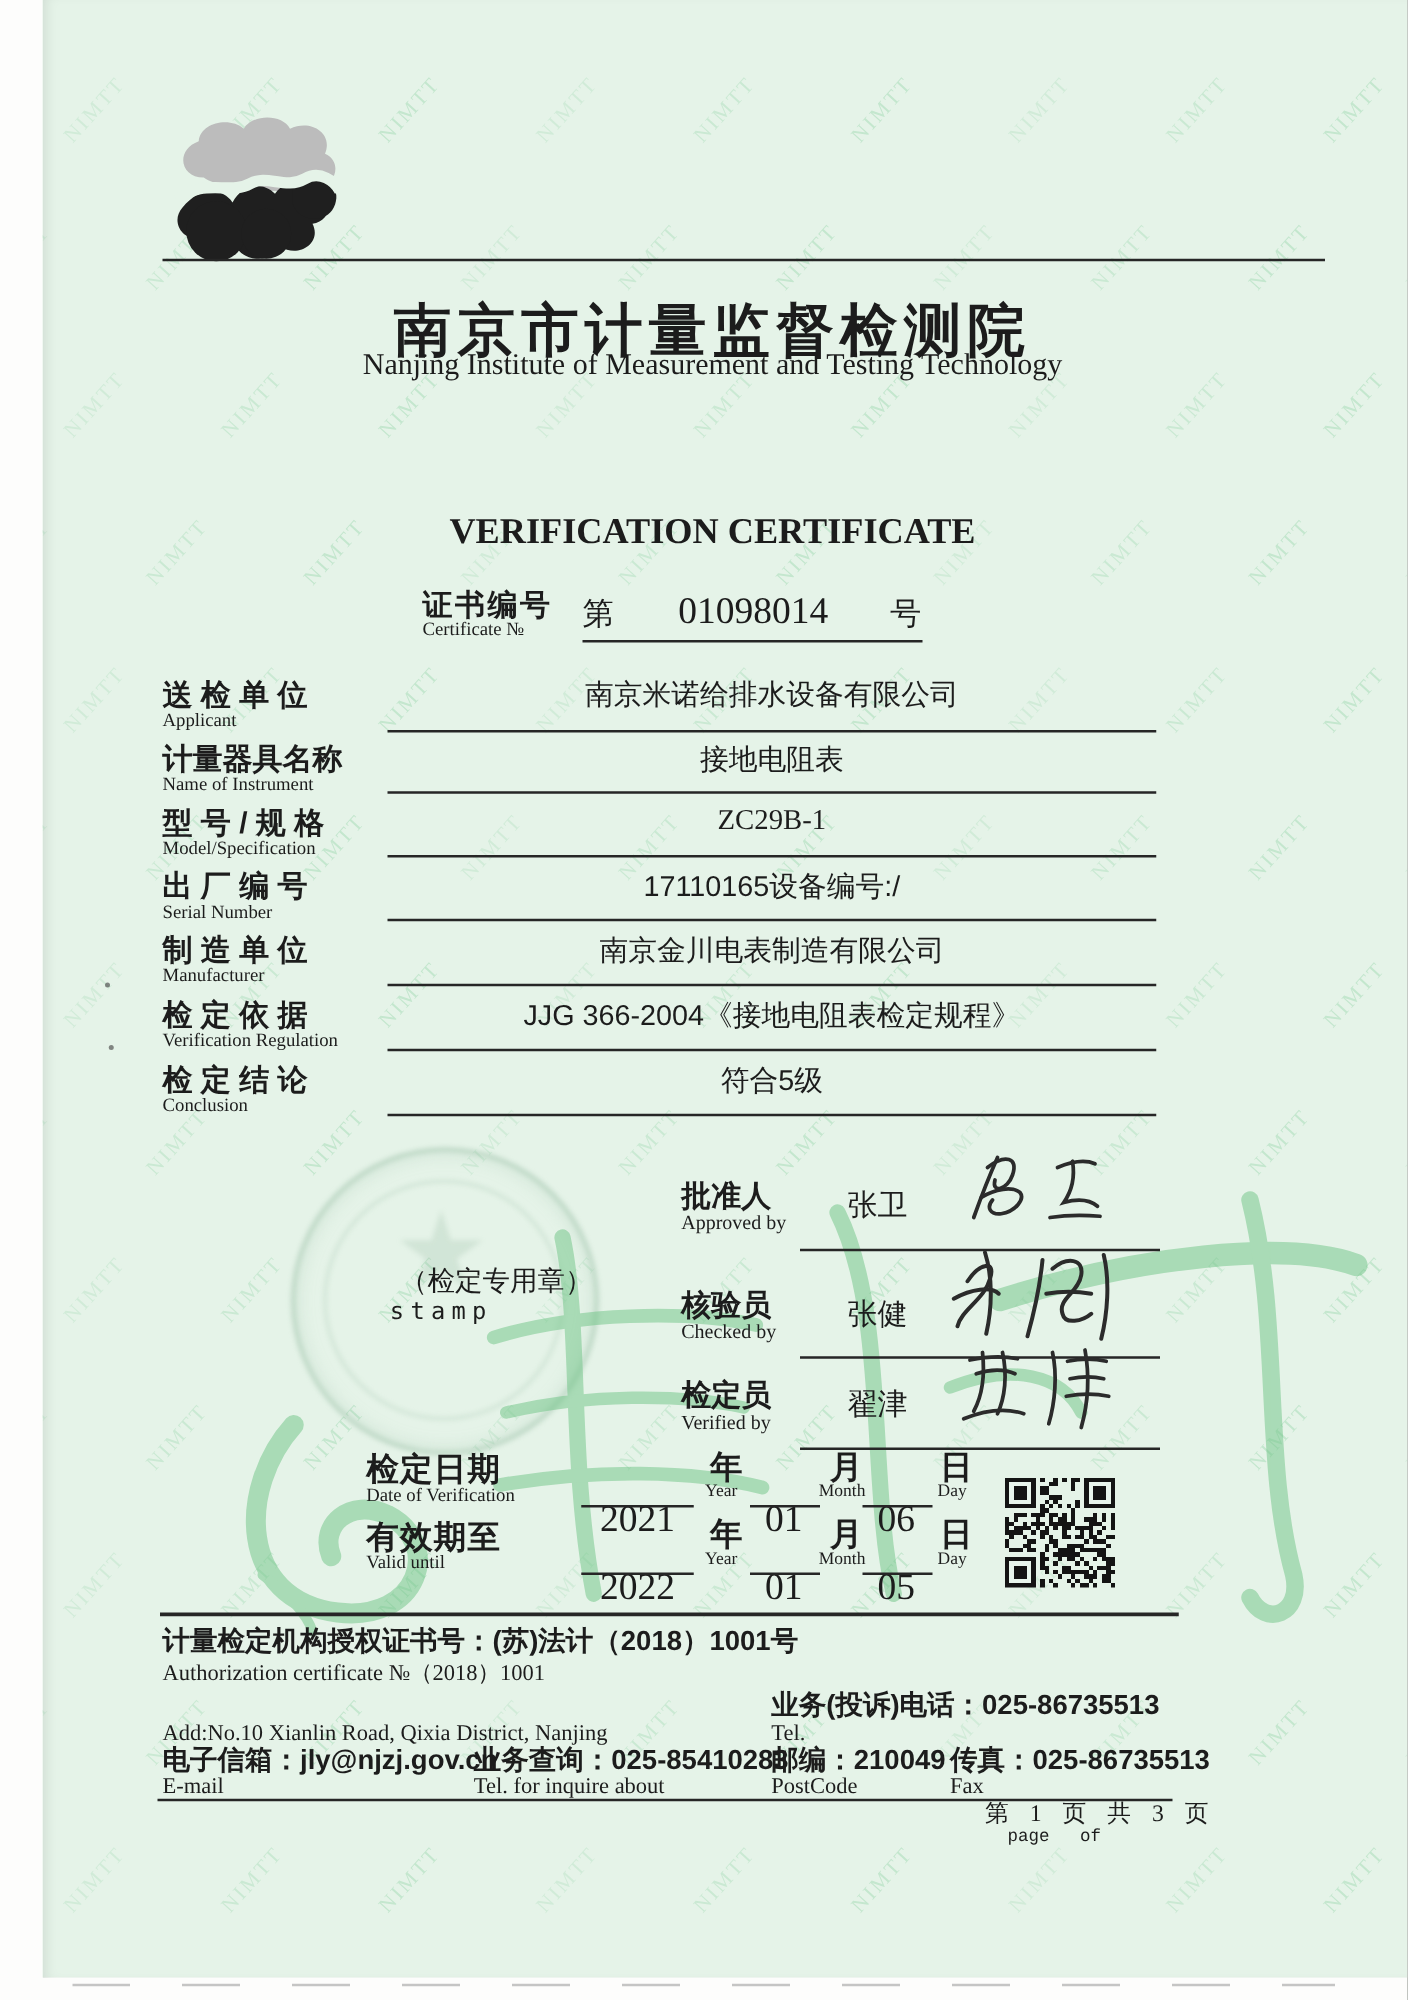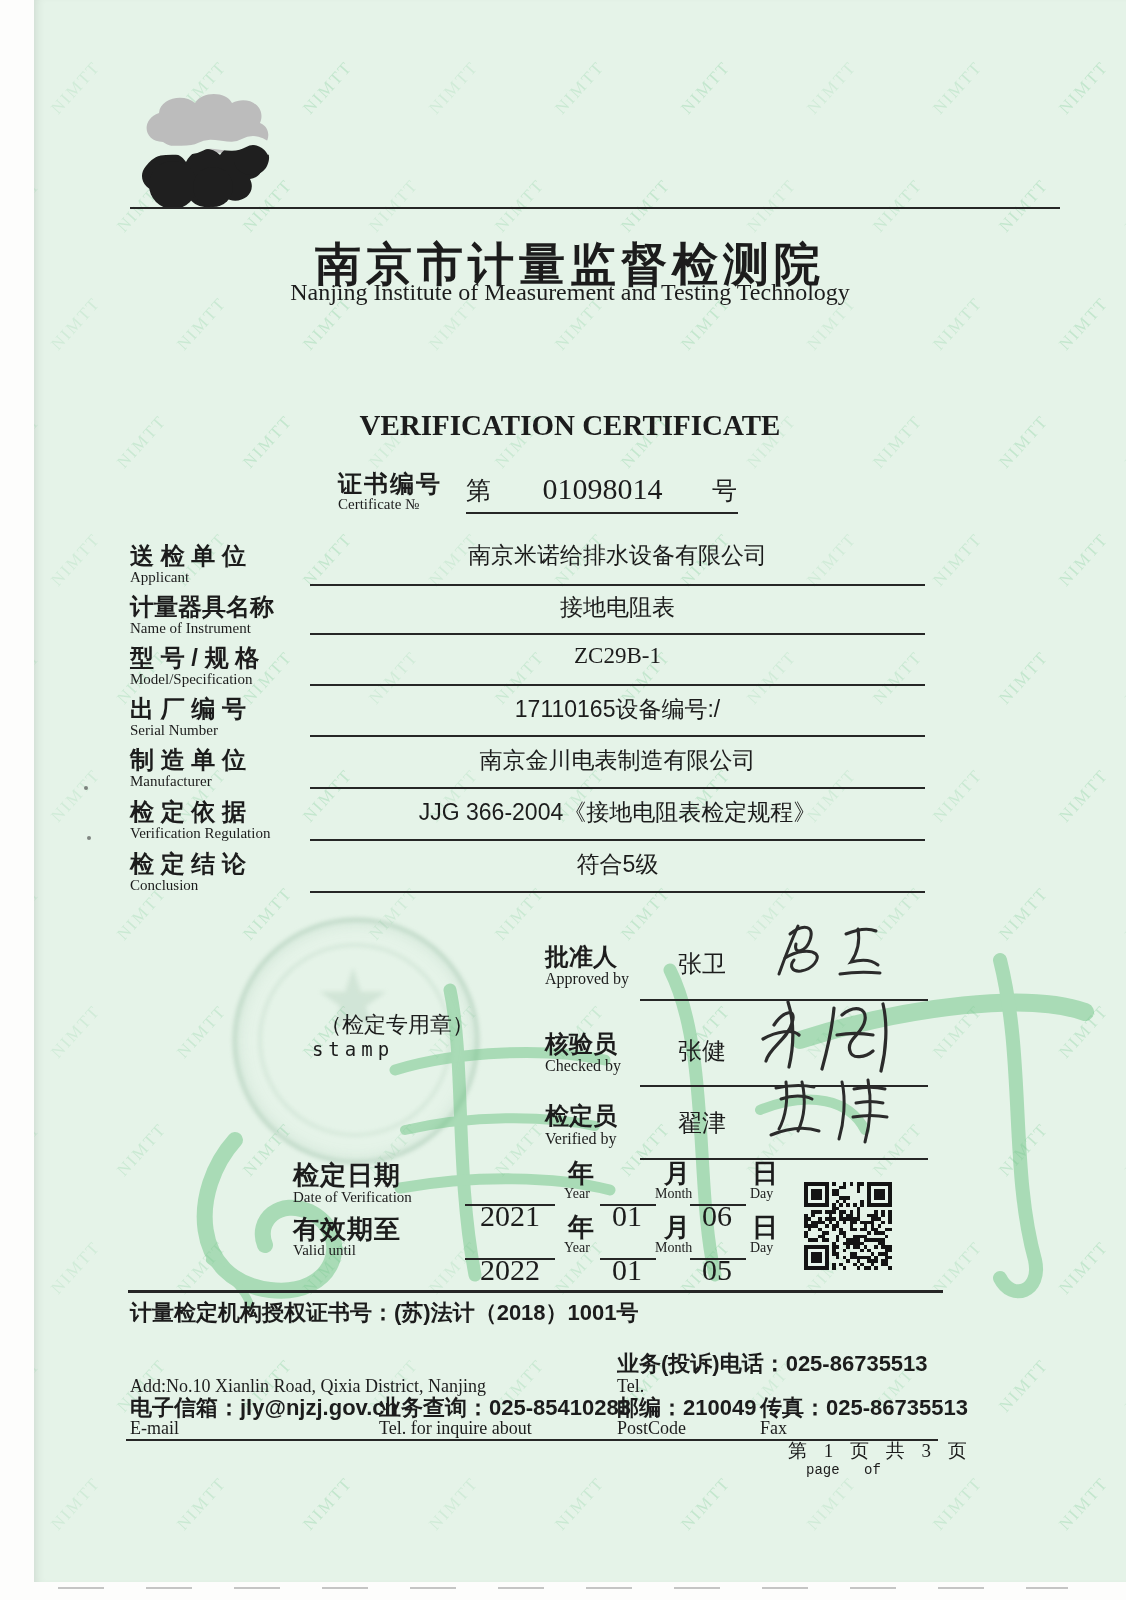--- a/index.html
+++ b/index.html
@@ -580,20 +580,21 @@
       <rect x="11" y="24" width="1" height="1" fill="#141414"></rect>
       <rect x="15" y="24" width="1" height="1" fill="#141414"></rect>
       <rect x="17" y="24" width="1" height="1" fill="#141414"></rect>
       <rect x="18" y="24" width="1" height="1" fill="#141414"></rect>
       <rect x="20" y="24" width="1" height="1" fill="#141414"></rect>
       <rect x="24" y="24" width="1" height="1" fill="#141414"></rect>
     </svg>
 
   <div class="rule" style="left:128px;top:1290px;width:815px;height:3px;"></div>
   <div class="ft-cn" style="left:130px;top:1298px">计量检定机构授权证书号：(苏)法计（2018）1001号</div>
+  <div class="ft-en" style="left:130px;top:1326px">Authorization certificate №（2018）1001</div>
   <div class="ft-cn" style="left:617px;top:1349px">业务(投诉)电话：025-86735513</div>
   <div class="ft-en" style="left:130px;top:1376px">Add:No.10 Xianlin Road, Qixia District, Nanjing</div>
   <div class="ft-en" style="left:617px;top:1376px">Tel.</div>
   <div class="ft-cn" style="left:130px;top:1393px">电子信箱：jly@njzj.gov.cn</div>
   <div class="ft-cn" style="left:379px;top:1393px">业务查询：025-85410283</div>
   <div class="ft-cn" style="left:617px;top:1393px">邮编：210049</div>
   <div class="ft-cn" style="left:760px;top:1393px">传真：025-86735513</div>
   <div class="ft-en" style="left:130px;top:1418px">E-mail</div>
   <div class="ft-en" style="left:379px;top:1418px">Tel. for inquire about</div>
   <div class="ft-en" style="left:617px;top:1418px">PostCode</div>

